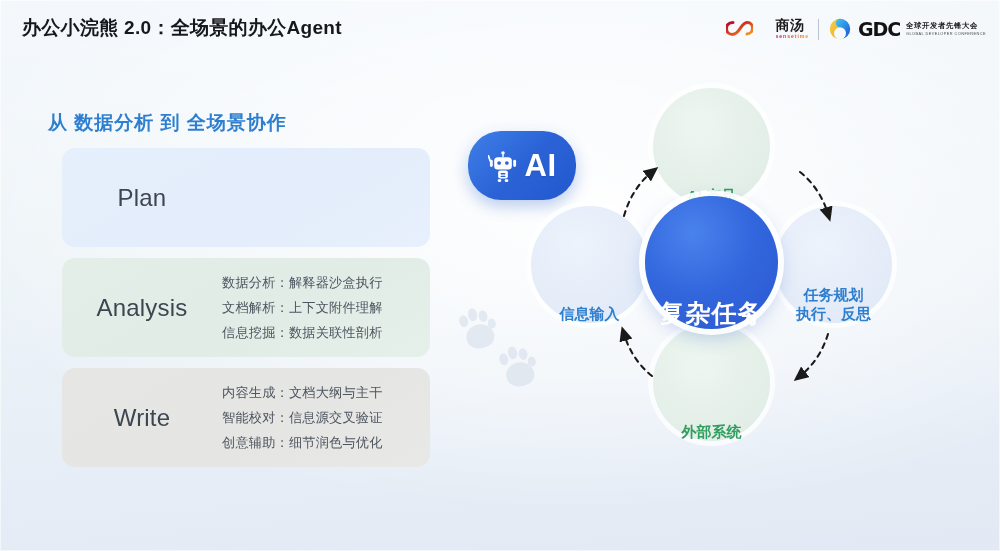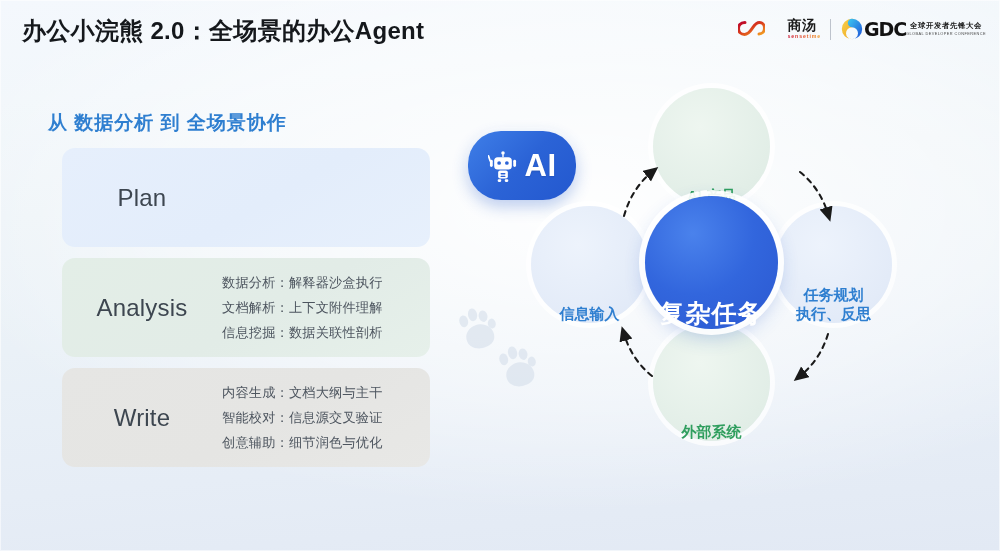--- a/index.html
+++ b/index.html
@@ -18,33 +18,33 @@
   .slide::after{
     content:""; position:absolute; inset:0;
     box-shadow: inset 0 0 0 1px rgba(255,255,255,.55);
     pointer-events:none;
   }
 
   
   .header { position:absolute; top:0; left:0; width:1000px; height:62px; }
   .page-title{
     position:absolute; left:22px; top:15px;
-    font-size:24px; font-weight:bold; color:#15181c;
+    font-size:19px; font-weight:bold; color:#15181c;
     letter-spacing:.3px; white-space:nowrap;
   }
   .logos{ position:absolute; right:14px; top:13px; display:flex; align-items:center; gap:9px; height:32px;}
   .logo-sense{ display:flex; align-items:center; gap:23px;justify-content:flex-end; }
   .sense-mark{ width:27px; height:17px; display:block;}
   .sense-text{ display:flex; flex-direction:column; justify-content:center; line-height:1; }
   .sense-cn{ font-size:14px; font-weight:bold; color:#1a1a1a; letter-spacing:.5px;}
   .sense-en{ font-size:5.2px; font-weight:bold; letter-spacing:.9px; margin-top:2px;
     background:linear-gradient(90deg,#c8102e 0%,#e03a1e 40%,#f29c1f 100%);
     -webkit-background-clip:text; background-clip:text; color:transparent;}
   .logo-div{ width:1px; height:21px; background:#bdc3cc; }
-  .logo-gdc{ display:flex; align-items:center; text-align:center;}
+  .logo-gdc{ display:flex; align-items:center; gap:6px;}
   .gdc-mark{ width:24px; height:24px; display:block;}
   .gdc-word{ font-size:19px; font-weight:bold; color:#121212; letter-spacing:-1.1px; font-family:"DejaVu Sans",sans-serif;}
   .gdc-text{ display:flex; flex-direction:column; line-height:1; }
   .gdc-cn{ font-size:7.4px; font-weight:bold; color:#1a1a1a; letter-spacing:.6px;}
   .gdc-en{ font-size:3.9px; color:#4a4a4a; letter-spacing:.42px; margin-top:2.5px;}
 
   
   .left-head{
     position:absolute; left:48px; top:110px;
     font-size:19px; font-weight:bold; color:#2f7fd0; letter-spacing:1px;

